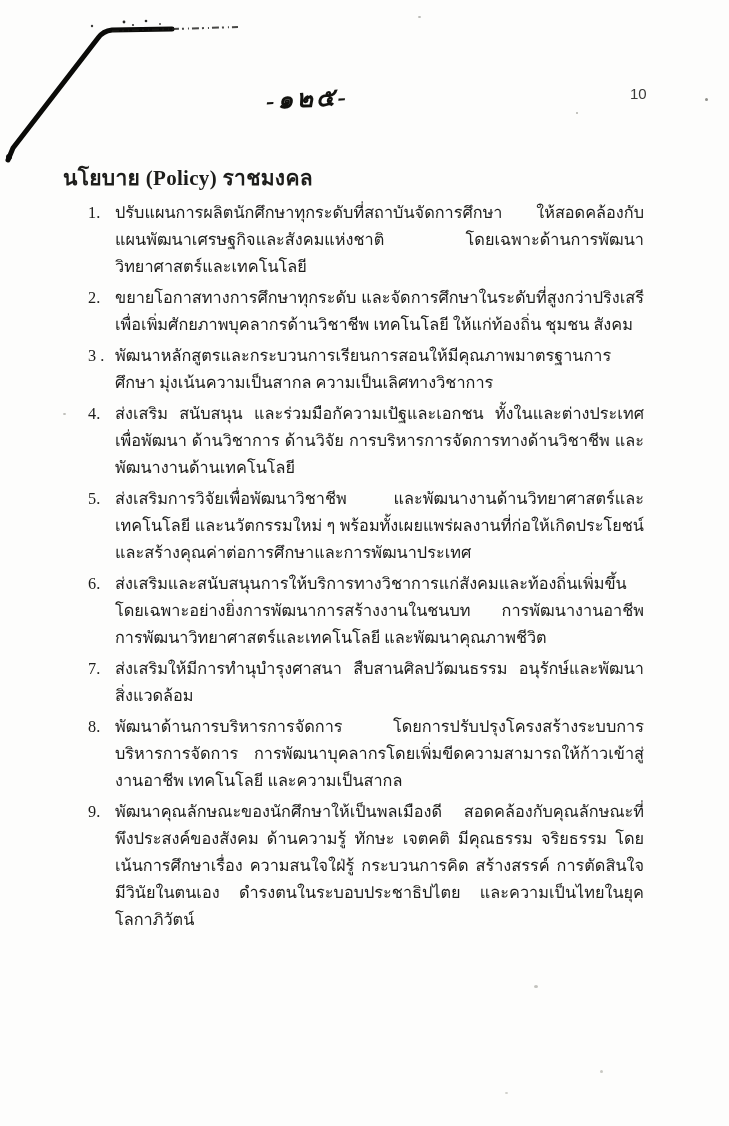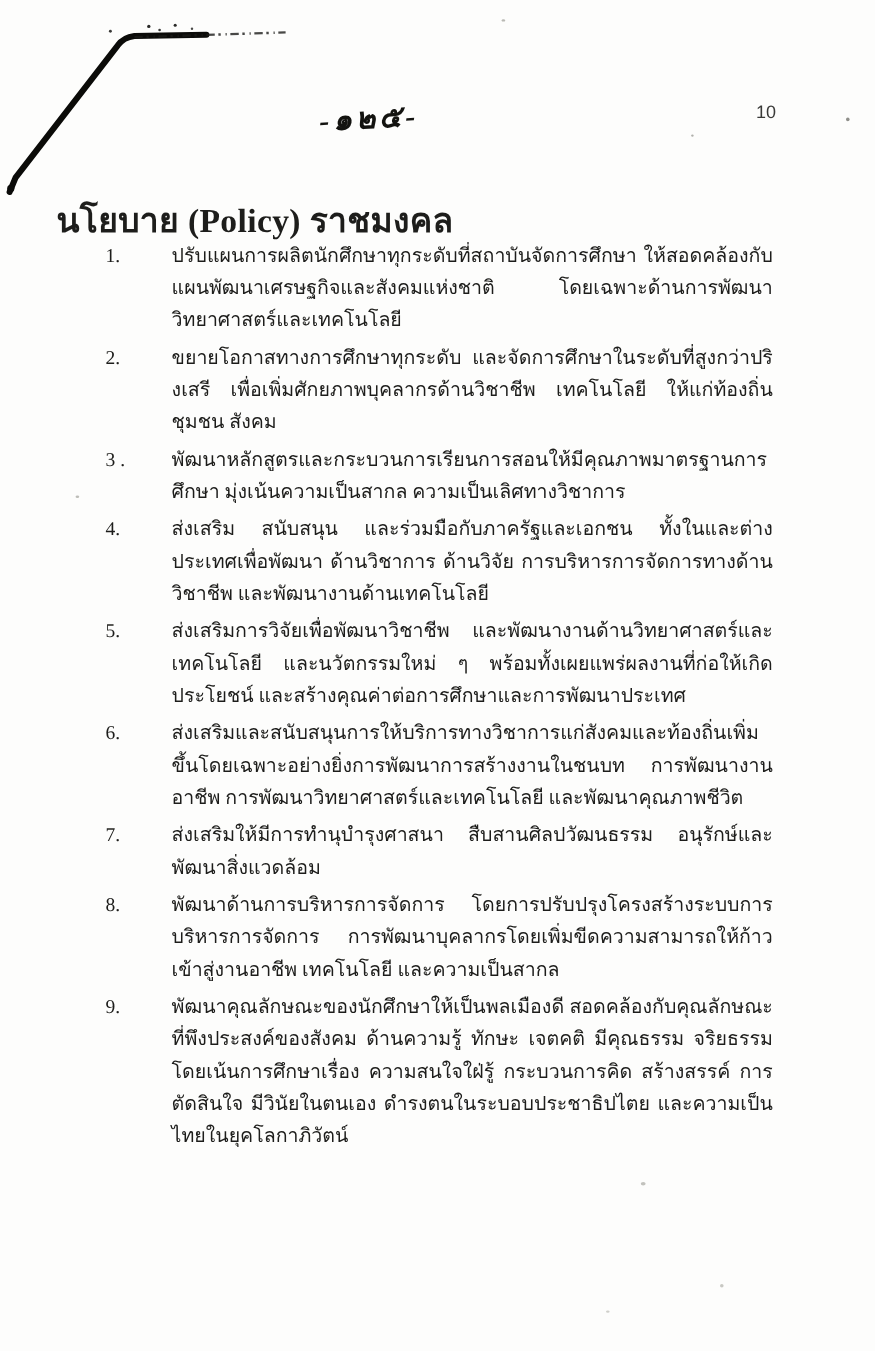--- a/index.html
+++ b/index.html
@@ -33,22 +33,22 @@
   }
   .typed-page-number{
     position:absolute;
     left:630px;top:85px;
     font-size:15px;
     color:#3a3a38;
     font-family:"Liberation Sans","DejaVu Sans",sans-serif;
   }
   .heading{
     position:absolute;
-    left:47px;top:161px;
-    font-size:28px;
+    left:63px;top:161px;
+    font-size:21px;
     font-weight:bold;
     letter-spacing:0.3px;
   }
   .policy-list{
     position:absolute;
     left:88px;top:199px;
     width:556px;
     font-size:16.3px;
     line-height:27px;
   }
@@ -58,21 +58,20 @@
     margin-bottom:4px;
   }
   .policy-item .num{
     flex:0 0 27px;
     white-space:nowrap;
   }
   .policy-item .txt{
     flex:1;
     text-align:justify;
     text-align-last:left;
-    margin-left:28px;
   }
   .speck{
     position:absolute;
     border-radius:50%;
     pointer-events:none;
   }
   .s1{left:418px;top:16px;width:3px;height:2px;background:#b9b9b4;}
   .s2{left:705px;top:98px;width:3px;height:3px;background:#8f8f8a;}
   .s3{left:576px;top:112px;width:2px;height:2px;background:#b0b0ab;}
   .s4{left:534px;top:985px;width:4px;height:3px;background:#c2c2bd;}
@@ -109,21 +108,21 @@
   <div class="policy-item">
     <span class="num">2.</span>
     <span class="txt">ขยายโอกาสทางการศึกษาทุกระดับ และจัดการศึกษาในระดับที่สูงกว่าปริงเสรี เพื่อเพิ่มศักยภาพบุคลากรด้านวิชาชีพ เทคโนโลยี ให้แก่ท้องถิ่น ชุมชน สังคม</span>
   </div>
   <div class="policy-item">
     <span class="num">3 .</span>
     <span class="txt">พัฒนาหลักสูตรและกระบวนการเรียนการสอนให้มีคุณภาพมาตรฐานการศึกษา มุ่งเน้นความเป็นสากล ความเป็นเลิศทางวิชาการ</span>
   </div>
   <div class="policy-item">
     <span class="num">4.</span>
-    <span class="txt">ส่งเสริม สนับสนุน และร่วมมือกับภาครัฐและเอกชน ทั้งในและต่างประเทศเพื่อพัฒนา ด้านวิชาการ ด้านวิจัย การบริหารการจัดการทางด้านวิชาชีพ และพัฒนางานด้านเทคโนโลยี</span>
+    <span class="txt">ส่งเสริม สนับสนุน และร่วมมือกัความเปัฐและเอกชน ทั้งในและต่างประเทศเพื่อพัฒนา ด้านวิชาการ ด้านวิจัย การบริหารการจัดการทางด้านวิชาชีพ และพัฒนางานด้านเทคโนโลยี</span>
   </div>
   <div class="policy-item">
     <span class="num">5.</span>
     <span class="txt">ส่งเสริมการวิจัยเพื่อพัฒนาวิชาชีพ และพัฒนางานด้านวิทยาศาสตร์และเทคโนโลยี และนวัตกรรมใหม่ ๆ พร้อมทั้งเผยแพร่ผลงานที่ก่อให้เกิดประโยชน์ และสร้างคุณค่าต่อการศึกษาและการพัฒนาประเทศ</span>
   </div>
   <div class="policy-item">
     <span class="num">6.</span>
     <span class="txt">ส่งเสริมและสนับสนุนการให้บริการทางวิชาการแก่สังคมและท้องถิ่นเพิ่มขึ้นโดยเฉพาะอย่างยิ่งการพัฒนาการสร้างงานในชนบท การพัฒนางานอาชีพ การพัฒนาวิทยาศาสตร์และเทคโนโลยี และพัฒนาคุณภาพชีวิต</span>
   </div>
   <div class="policy-item">

